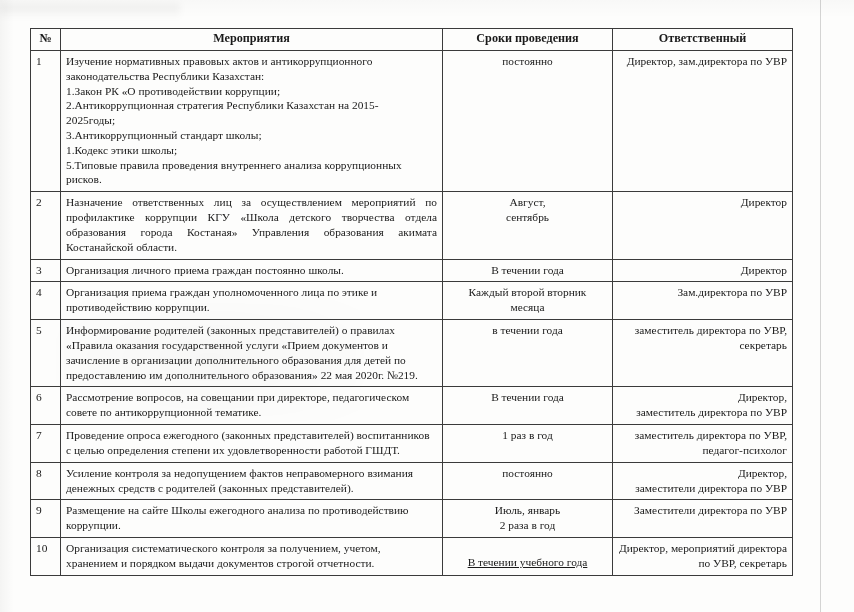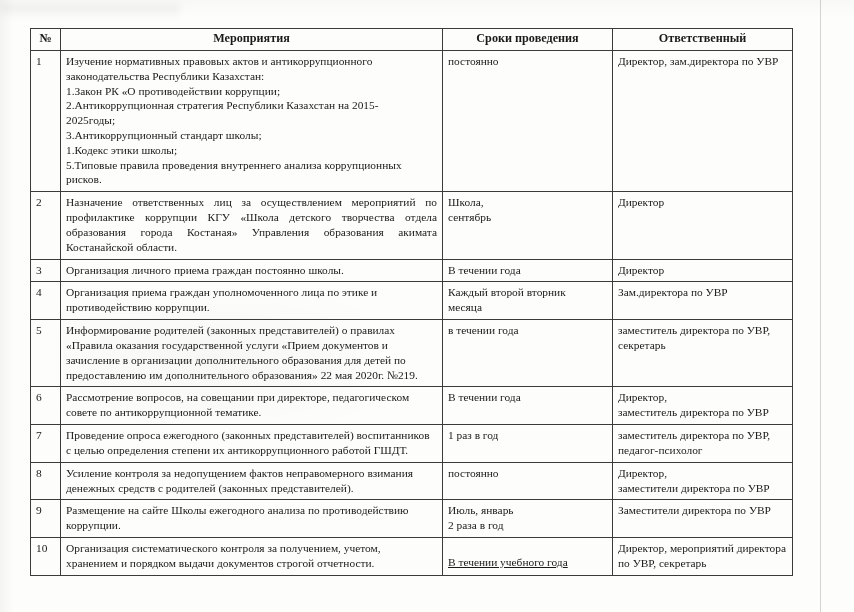--- a/index.html
+++ b/index.html
@@ -89,23 +89,24 @@
     white-space: nowrap;
   }
   td.act {
     text-align: left;
   }
   td.act.justify {
     text-align: justify;
     text-align-last: left;
   }
   td.term {
+    text-align: center;
   }
   td.resp {
-    text-align: left;
+    text-align: right;
   }
 
   td.term.v-bottom,
   td.resp.v-bottom {
     vertical-align: bottom;
     padding-bottom: 5px;
     text-decoration: underline;
   }
 
   .act-line { display: block; }
@@ -154,21 +155,21 @@
             <td class="resp">
               <span class="act-line">Директор, зам.директора по УВР</span>
             </td>
           </tr>
           <tr>
             <td class="num">2</td>
             <td class="act justify">
               <span class="act-line">Назначение ответственных лиц за осуществлением мероприятий по профилактике коррупции КГУ «Школа детского творчества отдела образования города Костаная» Управления образования акимата Костанайской области.</span>
             </td>
             <td class="term">
-              <span class="act-line">Школа,</span>
+              <span class="act-line">Август,</span>
               <span class="act-line">сентябрь</span>
             </td>
             <td class="resp">
               <span class="act-line">Директор</span>
             </td>
           </tr>
           <tr>
             <td class="num">3</td>
             <td class="act">
               <span class="act-line">Организация личного приема граждан постоянно школы.</span>
@@ -221,21 +222,21 @@
             </td>
             <td class="resp">
               <span class="act-line">Директор,</span>
               <span class="act-line">заместитель директора по УВР</span>
             </td>
           </tr>
           <tr>
             <td class="num">7</td>
             <td class="act">
               <span class="act-line">Проведение опроса ежегодного (законных представителей) воспитанников</span>
-              <span class="act-line">с целью определения степени их антикоррупционного работой ГШДТ.</span>
+              <span class="act-line">с целью определения степени их удовлетворенности работой ГШДТ.</span>
             </td>
             <td class="term">
               <span class="act-line">1 раз в год</span>
             </td>
             <td class="resp">
               <span class="act-line">заместитель директора по УВР,</span>
               <span class="act-line">педагог-психолог</span>
             </td>
           </tr>
           <tr>

